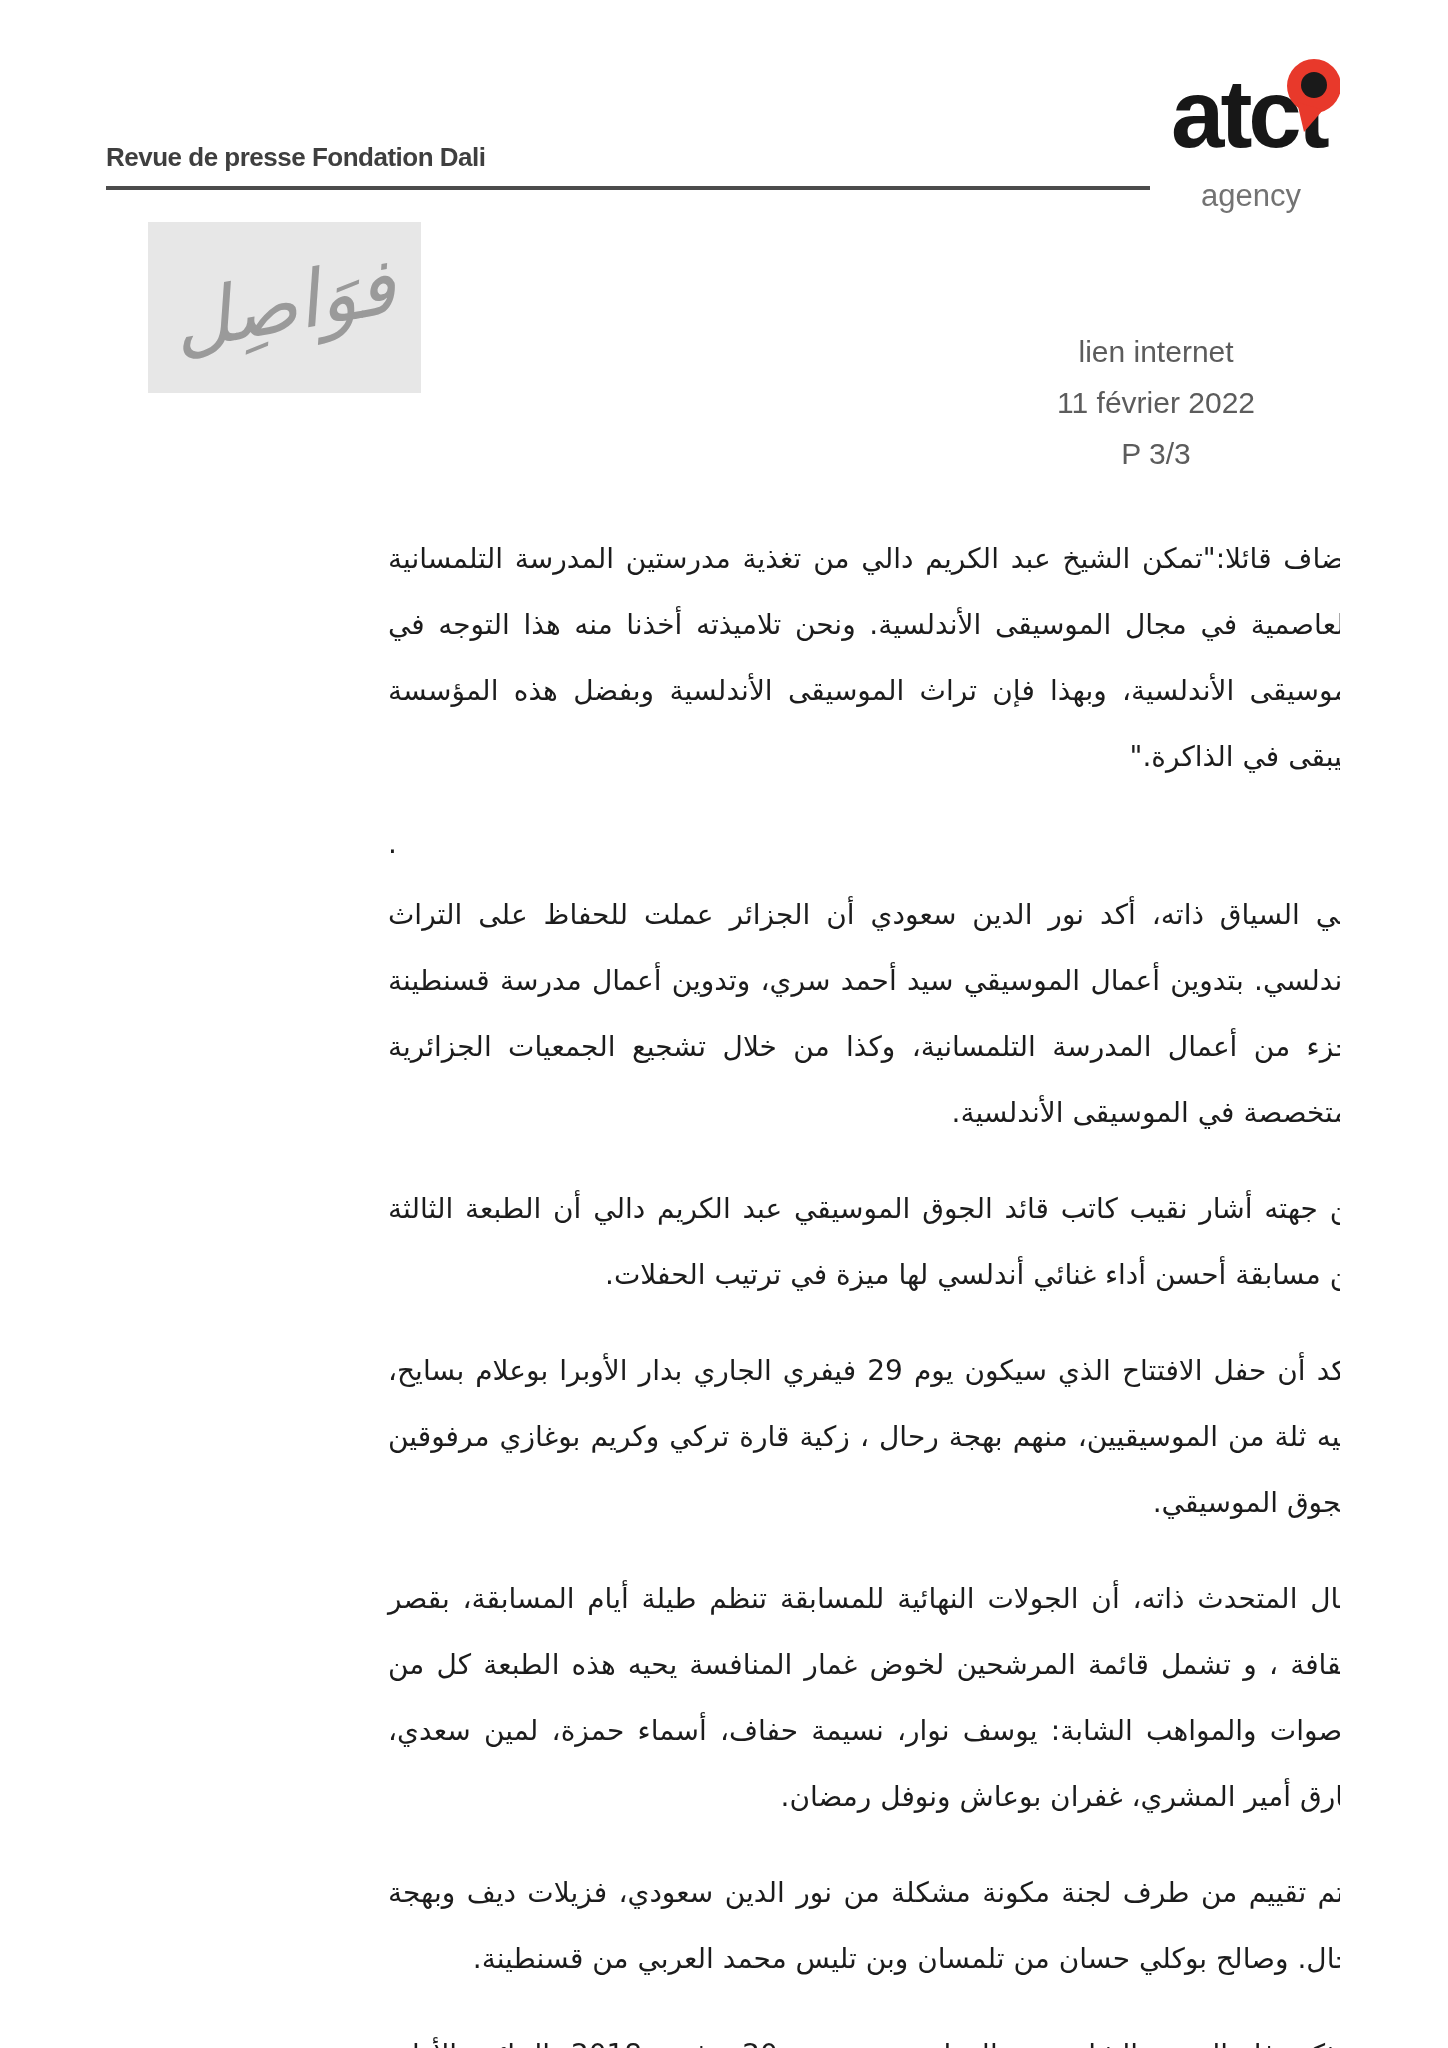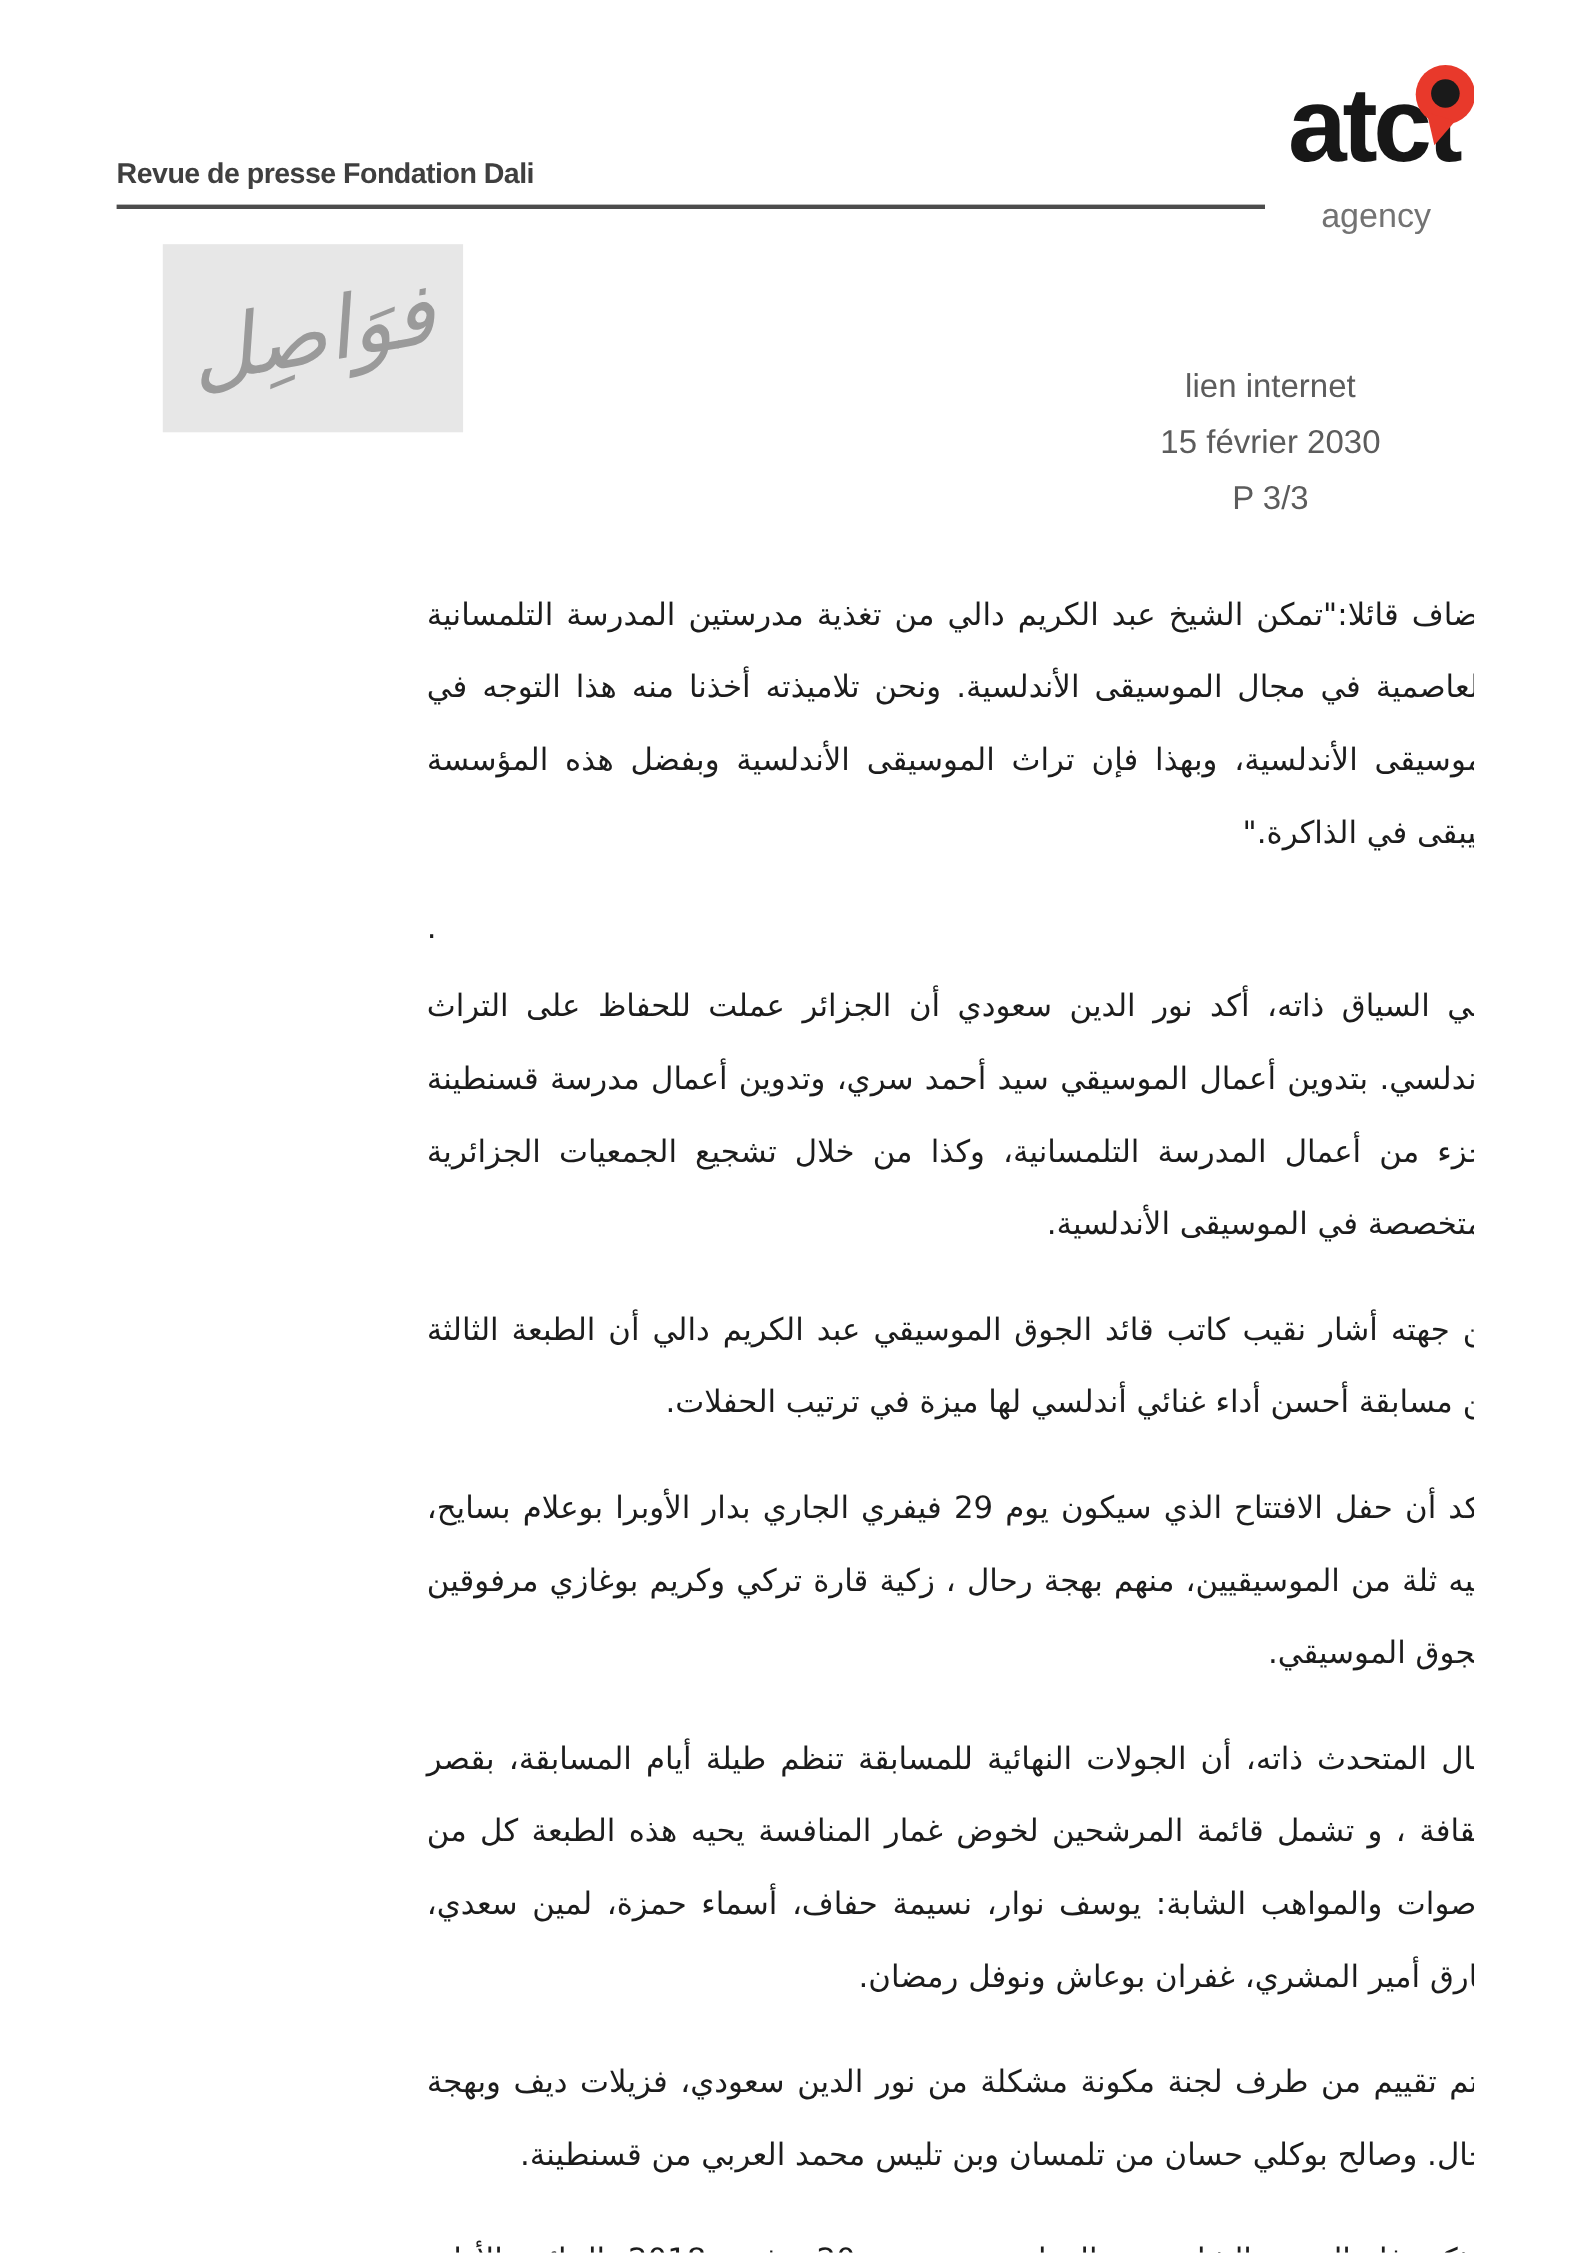--- a/index.html
+++ b/index.html
@@ -153,21 +153,21 @@
     </span>
     <div class="logo-sub">agency</div>
   </div>
 
   <div class="stamp">
     <span class="stamp-text">فوَاصِل</span>
   </div>
 
   <div class="meta">
     <div>lien internet</div>
-    <div>15 février 2030</div>
+    <div>11 février 2022</div>
     <div>P 3/3</div>
   </div>
 
   <div class="article">
     <p>وأضاف قائلا:"تمكن الشيخ عبد الكريم دالي من تغذية مدرستين المدرسة التلمسانية والعاصمية في مجال الموسيقى الأندلسية. ونحن تلاميذته أخذنا منه هذا التوجه في الموسيقى الأندلسية، وبهذا فإن تراث الموسيقى الأندلسية وبفضل هذه المؤسسة سيبقى في الذاكرة."</p>
     <div class="separator-dot">.</div>
     <p>وفي السياق ذاته، أكد نور الدين سعودي أن الجزائر عملت للحفاظ على التراث الأندلسي. بتدوين أعمال الموسيقي سيد أحمد سري، وتدوين أعمال مدرسة قسنطينة وجزء من أعمال المدرسة التلمسانية، وكذا من خلال تشجيع الجمعيات الجزائرية المتخصصة في الموسيقى الأندلسية.</p>
     <p>من جهته أشار نقيب كاتب قائد الجوق الموسيقي عبد الكريم دالي أن الطبعة الثالثة من مسابقة أحسن أداء غنائي أندلسي لها ميزة في ترتيب الحفلات.</p>
     <p>وأكد أن حفل الافتتاح الذي سيكون يوم 29 فيفري الجاري بدار الأوبرا بوعلام بسايح، يحيه ثلة من الموسيقيين، منهم بهجة رحال ، زكية قارة تركي وكريم بوغازي مرفوقين بالجوق الموسيقي.</p>
     <p>وقال المتحدث ذاته، أن الجولات النهائية للمسابقة تنظم طيلة أيام المسابقة، بقصر الثقافة ، و تشمل قائمة المرشحين لخوض غمار المنافسة يحيه هذه الطبعة كل من الأصوات والمواهب الشابة: يوسف نوار، نسيمة حفاف، أسماء حمزة، لمين سعدي، طارق أمير المشري، غفران بوعاش ونوفل رمضان.</p>

